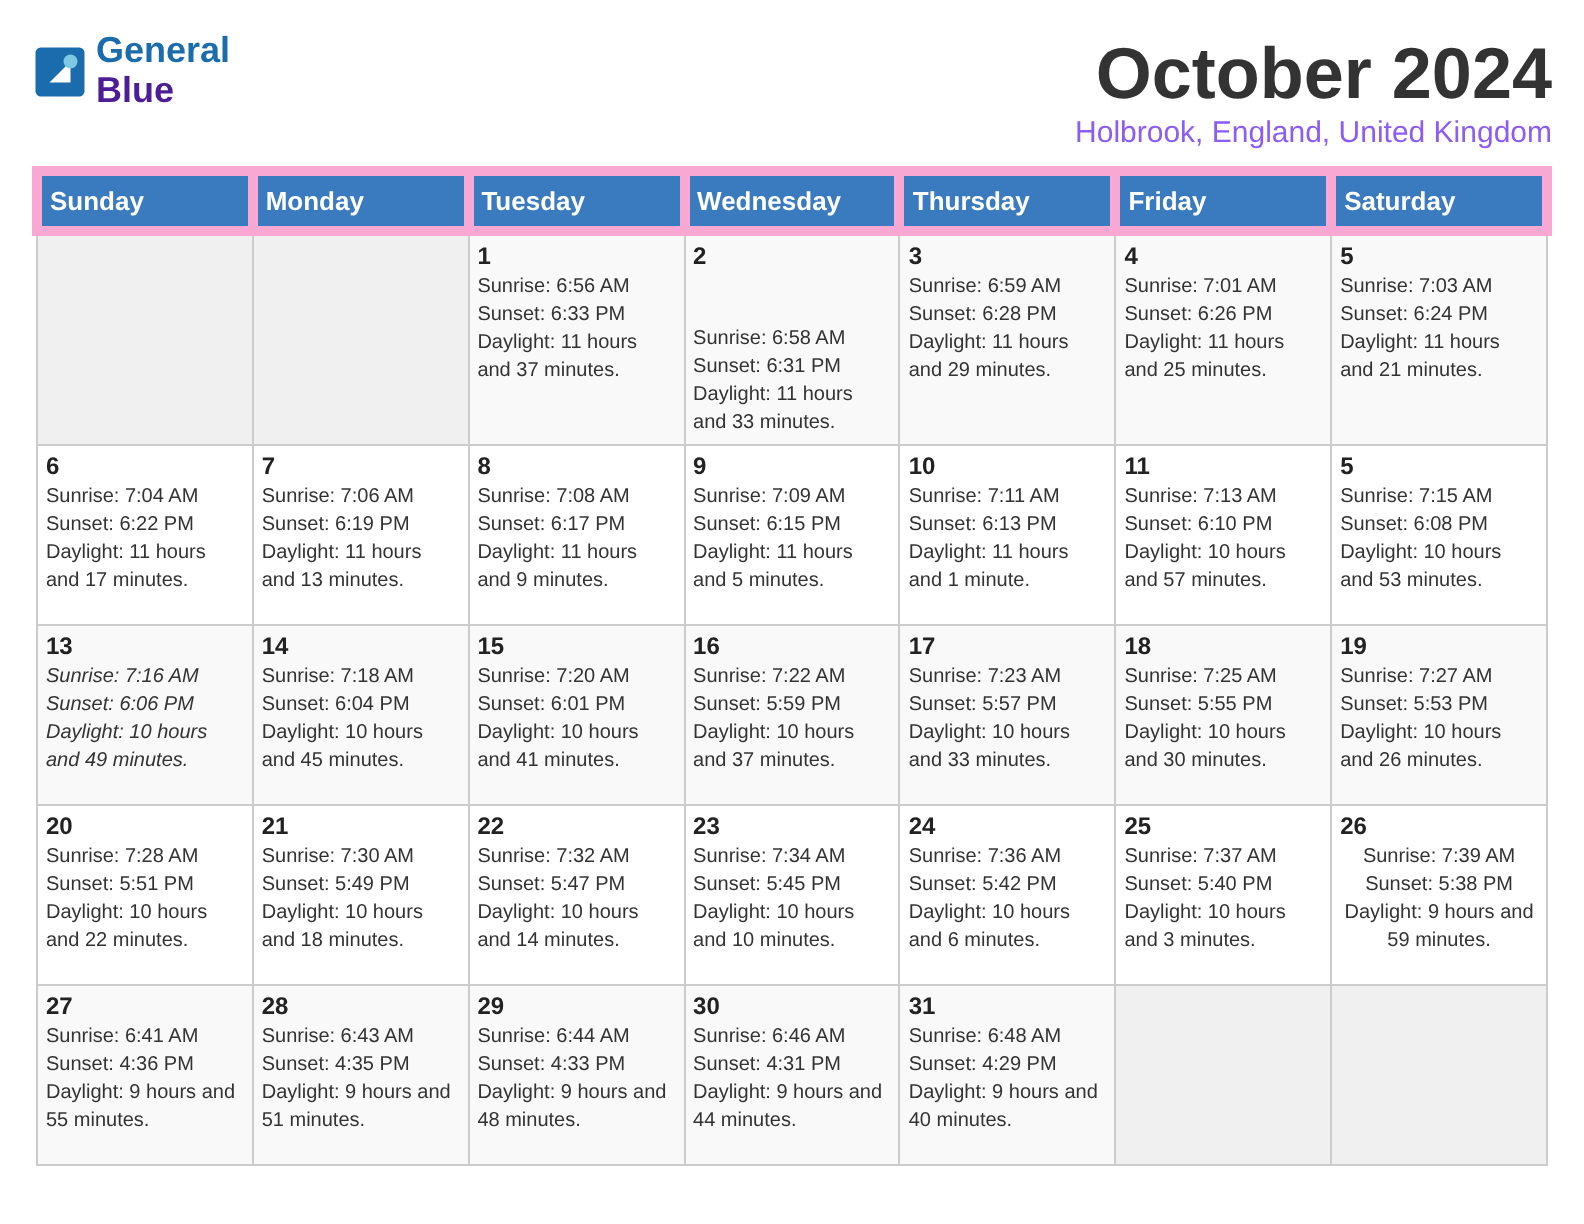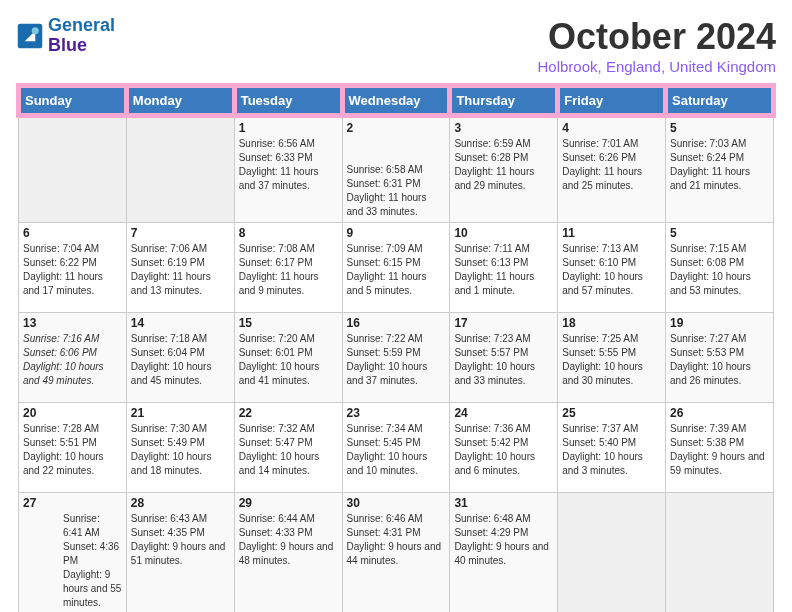--- a/index.html
+++ b/index.html
@@ -276,29 +276,29 @@
 Daylight: 10 hours and 6 minutes.</div>
         </td>
         <td>
           <span class="day-num">25</span>
           <div class="day-info" style="white-space: pre-line;">Sunrise: 7:37 AM
 Sunset: 5:40 PM
 Daylight: 10 hours and 3 minutes.</div>
         </td>
         <td>
           <span class="day-num">26</span>
-          <div class="day-info" style="white-space: pre-line;">Sunrise: 7:39 AM
+          <div class="day-info" style="white-space: pre-line; text-align: center;">Sunrise: 7:39 AM
 Sunset: 5:38 PM
 Daylight: 9 hours and 59 minutes.</div>
         </td>
       </tr>
       <tr>
         <td>
           <span class="day-num">27</span>
-          <div class="day-info" style="white-space: pre-line; margin-left: 40px;">Sunrise: 6:41 AM
+          <div class="day-info" style="white-space: pre-line;">Sunrise: 6:41 AM
 Sunset: 4:36 PM
 Daylight: 9 hours and 55 minutes.</div>
         </td>
         <td>
           <span class="day-num">28</span>
           <div class="day-info" style="white-space: pre-line;">Sunrise: 6:43 AM
 Sunset: 4:35 PM
 Daylight: 9 hours and 51 minutes.</div>
         </td>
         <td>

